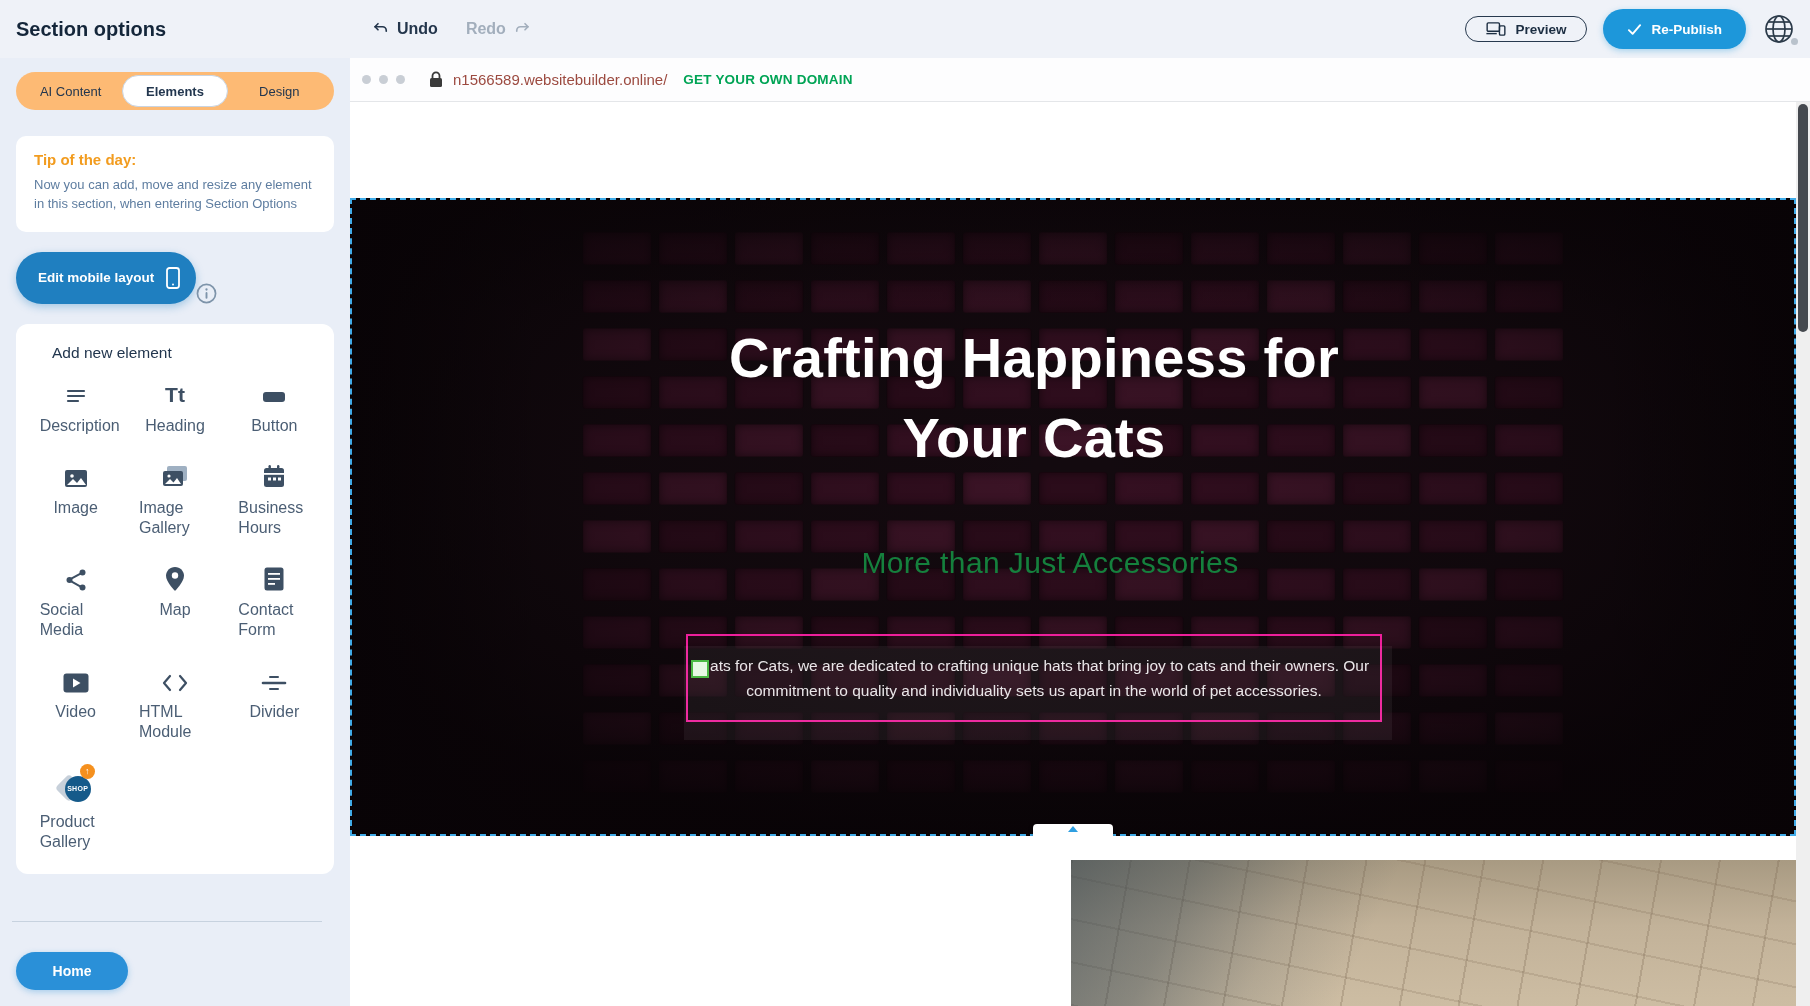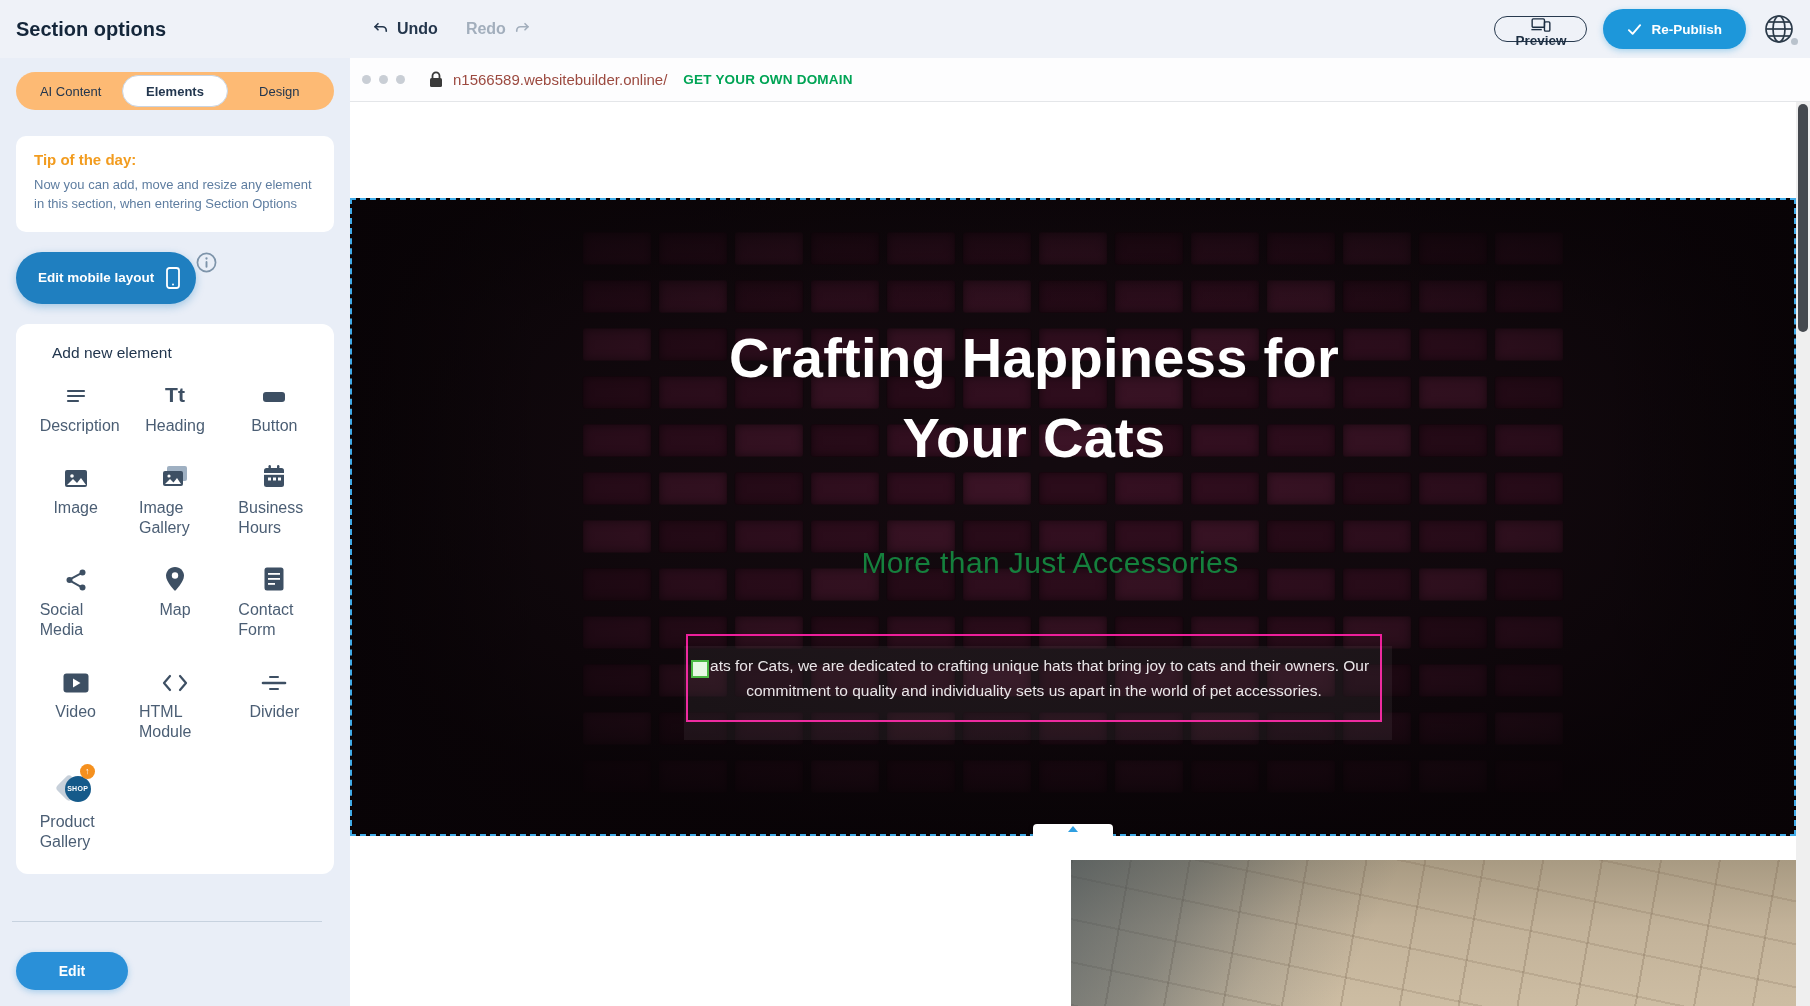--- a/index.html
+++ b/index.html
@@ -8,34 +8,34 @@
   .app { position:relative; width:1810px; height:1006px; background:#eef1f7; }
 
   
   .topbar { position:absolute; top:0; left:0; width:1810px; height:58px; background:#eff2f8; z-index:30; }
   .topbar-title { position:absolute; left:16px; top:0; line-height:58px; font-size:20px; font-weight:bold; color:#14263a; }
   .undo-redo { position:absolute; left:372px; top:0; height:58px; display:flex; align-items:center; gap:28px; }
   .ur-item { display:flex; align-items:center; gap:7px; font-size:16px; font-weight:bold; cursor:pointer; }
   .ur-undo { color:#24364c; }
   .ur-redo { color:#a2aebc; }
   .topbar-actions { position:absolute; right:14px; top:0; height:58px; display:flex; align-items:center; gap:16px; }
-  .btn-preview { display:flex; align-items:center; height:26px; padding:0 20px; border:1.5px solid #27394e; border-radius:19px; background:transparent; color:#1c2e42; font-size:13.5px; font-weight:bold; cursor:pointer;flex-direction:column; }
+  .btn-preview { display:flex; align-items:center; gap:9px; height:26px; padding:0 20px; border:1.5px solid #27394e; border-radius:19px; background:transparent; color:#1c2e42; font-size:13.5px; font-weight:bold; cursor:pointer; }
   .btn-republish { display:flex; align-items:center; gap:9px; height:40px; padding:0 24px; border:none; border-radius:20px; background:#1d97da; color:#fff; font-size:13.5px; font-weight:bold; cursor:pointer; box-shadow:0 2px 6px rgba(29,151,218,.35); }
   .globe-btn { position:relative; width:34px; height:34px; cursor:pointer; }
   .globe-dot { position:absolute; right:-2px; bottom:1px; width:7px; height:7px; border-radius:50%; background:#b9c2cc; }
 
   
   .sidebar { position:absolute; top:58px; left:0; width:350px; bottom:0; background:#e9eef7; z-index:20; }
   .tabs { margin:14px 16px 0 16px; height:38px; background:#fdba74; border-radius:19px; display:flex; align-items:stretch; padding:3px; }
   .tab { flex:1; display:flex; align-items:center; justify-content:center; font-size:13px; color:#22364e; border-radius:16px; cursor:pointer; }
   .tab.active { background:#ffffff; border:1px solid #c9d4e1; font-weight:bold; }
   .tip-card { margin:26px 16px 0 16px; background:#fff; border-radius:10px; padding:15px 18px 18px 18px; }
   .tip-title { color:#f29c1f; font-size:15px; font-weight:bold; }
   .tip-body { margin-top:8px; color:#5e7da0; font-size:13px; line-height:1.45; max-width:280px; }
-  .mobile-row { margin:20px 0 0 16px; display:flex; align-items:flex-start; }
+  .mobile-row { margin:20px 0 0 16px; display:flex; align-items:flex-end; }
   .btn-edit-mobile { display:flex; align-items:center; gap:12px; height:52px; padding:0 16px 0 22px; border:none; border-radius:26px; background:#1f7fc0; color:#fff; font-size:13.5px; font-weight:bold; cursor:pointer; box-shadow:0 3px 8px rgba(31,127,192,.35); }
   .elements-card { margin:20px 16px 0 16px; background:#fff; border-radius:12px; padding:20px 10px 22px 10px; }
   .elements-title { padding-left:26px; font-size:15.5px; font-weight:500; color:#22364e; }
   .el-grid { margin-top:18px; display:grid; grid-template-columns:repeat(3,1fr); row-gap:26px; }
   .el-cell { display:flex; flex-direction:column; align-items:center; gap:8px; cursor:pointer; }
   .el-label { font-size:16px; color:#4b5e74; text-align:left; line-height:1.25; max-width:72px; }
   .el-icon { height:28px; display:flex; align-items:flex-end; justify-content:center; }
   .heading-glyph { font-size:21px; font-weight:bold; color:#3d4f63; line-height:26px; }
   .product-icon { position:relative; width:34px; height:32px; }
   .pg-tag { position:absolute; left:0; top:6px; width:20px; height:20px; background:#c7d0da; border-radius:4px; transform:rotate(45deg); }
@@ -332,21 +332,21 @@
               <span class="pg-plus">↑</span>
             </span>
           </span>
           <span class="el-label">Product Gallery</span>
         </div>
 
       </div>
     </div>
 
     <div class="sidebar-divider"></div>
-    <button class="btn-done">Edit</button>
+    <button class="btn-done">Home</button>
   </div>
 
   <div class="preview">
 
     <div class="browser-bar">
       <div class="win-dots">
         <span class="win-dot"></span>
         <span class="win-dot"></span>
         <span class="win-dot"></span>
       </div>

